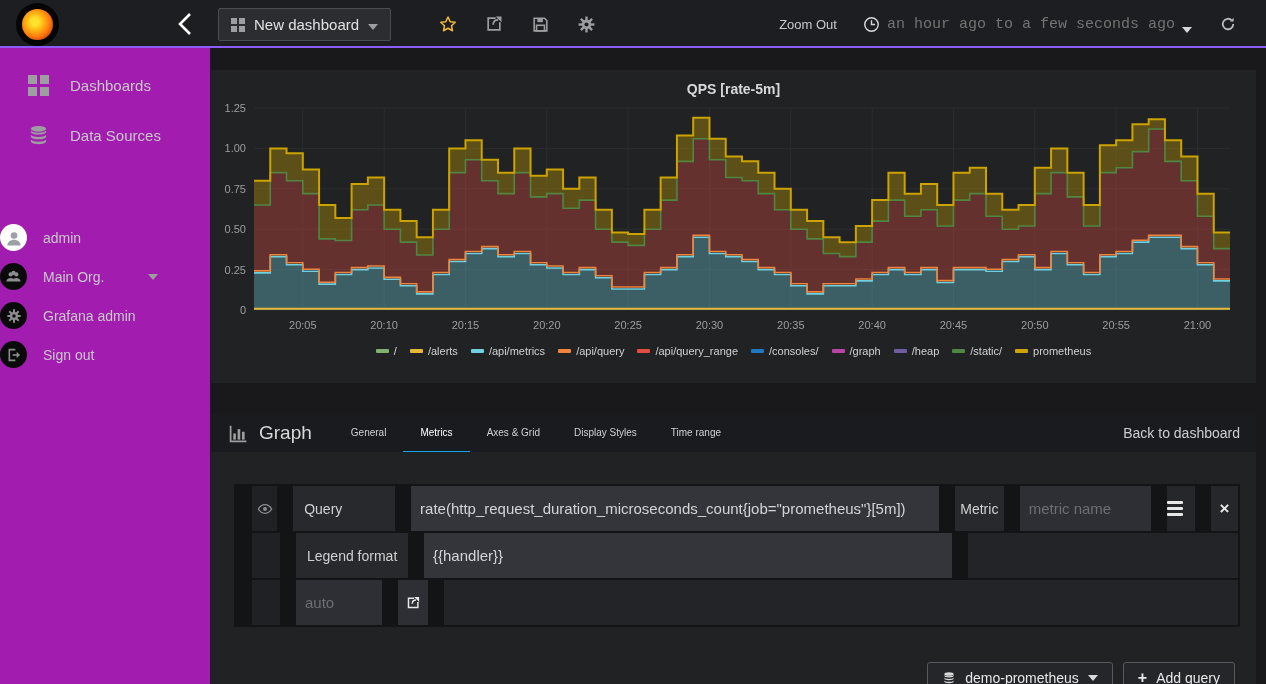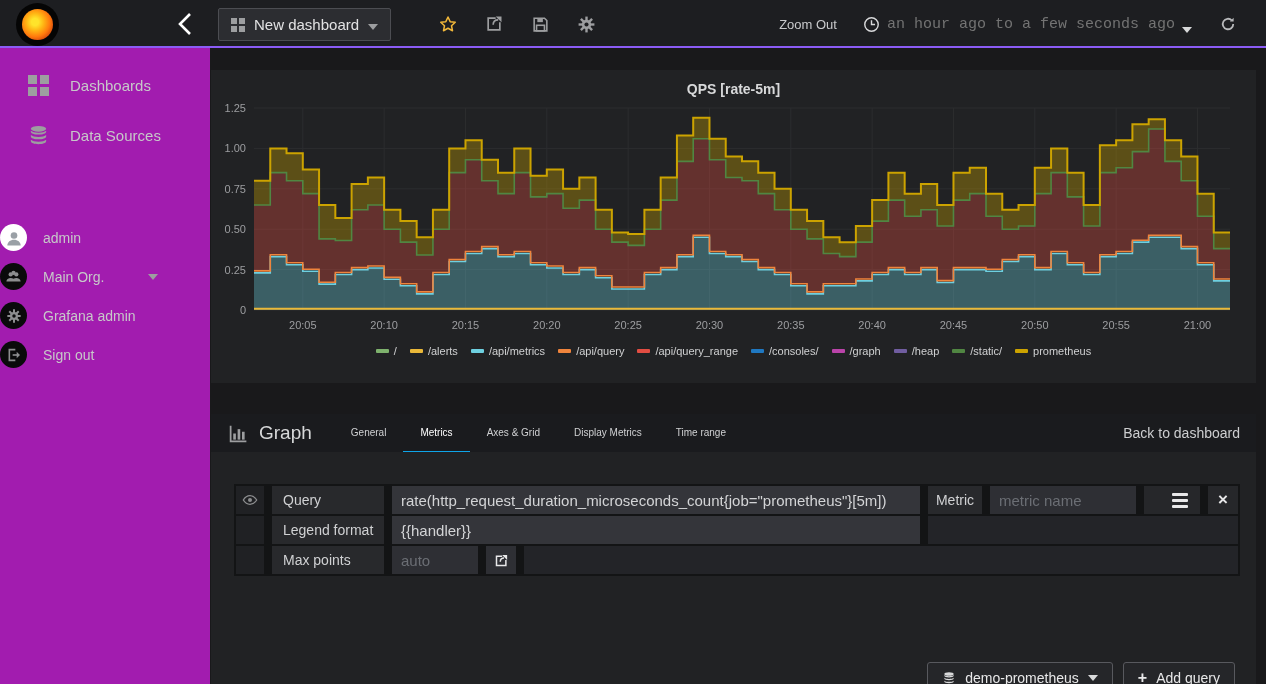--- a/index.html
+++ b/index.html
@@ -59,21 +59,21 @@
     font-size:19px; }
   .tabs { display:flex; margin-left:22px; }
   .tab { display:flex; align-items:center; padding:0 17px; color:#d0d1d3; font-size:10px;
     cursor:pointer; border-bottom:2px solid transparent; }
   .tab.active { color:#ffffff; border-bottom:1px solid #0ea5e9; }
   .back-link { margin-left:auto; display:flex; align-items:center; padding-right:16px;
     color:#cdced0; font-size:14px; cursor:pointer; }
   .editor-body { height:222px; background:#212224; position:relative; }
   .qtable { margin:32px 16px 0 23px; background:#131415; padding:2px; display:flex;
     flex-direction:column; gap:2px; }
-  .qrow { display:flex; gap:8px; height:28px; }
+  .qrow { display:flex; gap:16px; height:45px;margin-left:16px; }
   .cell { display:flex; align-items:center; }
   .c-eye { width:28px; background:#202124; justify-content:center; color:#8d8e90; cursor:pointer; }
   .c-label { width:112px; background:#28292c; color:#d0d1d3; font-size:14px; padding-left:11px; }
   .c-input { background:#34353a; flex:none; }
   .c-input input, .c-minput input { width:100%; height:100%; background:transparent; border:none; outline:none;
     color:#d3d4d6; font-size:15px; padding-left:9px; font-family:"Liberation Sans", sans-serif; }
   .c-input input::placeholder, .c-minput input::placeholder { color:#6b6e74; }
   .c-metric { width:54px; background:#28292c; color:#d0d1d3; font-size:14px; justify-content:center; }
   .c-minput { width:146px; background:#2e2f34; }
   .c-fill { flex:1; background:#26272a; justify-content:flex-end; padding-right:12px; gap:0; }
@@ -343,21 +343,21 @@
             <rect x="6" y="12" width="3" height="7" fill="#9d9ea0"></rect>
             <rect x="11" y="7" width="3" height="12" fill="#9d9ea0"></rect>
             <rect x="16" y="10" width="3" height="9" fill="#9d9ea0"></rect>
             </svg>
           <span>Graph</span>
         </div>
         <div class="tabs">
           <div class="tab">General</div>
           <div class="tab active">Metrics</div>
           <div class="tab">Axes &amp; Grid</div>
-          <div class="tab">Display Metrics</div>
+          <div class="tab">Display Styles</div>
           <div class="tab">Time range</div>
         </div>
         <div class="back-link">Back to dashboard</div>
       </div>
 
       <div class="editor-body">
         <div class="qtable">
 
           <div class="qrow">
             <div class="cell c-eye">
@@ -390,21 +390,20 @@
             <div class="cell c-eye"></div>
             <div class="cell c-label">Legend format</div>
             <div class="cell c-input" style="width:528px;">
               <input type="text" value="{{handler}}" style="">
             </div>
             <div class="cell c-filler"></div>
           </div>
 
           <div class="qrow">
             <div class="cell c-eye"></div>
-            <div class="cell c-label">Max points</div>
             <div class="cell c-minput" style="width:86px;">
               <input type="text" placeholder="auto" style="">
             </div>
             <div class="cell c-linkbtn">
               <svg viewBox="0 0 24 24" width="15" height="15">
                 <path d="M13 5H4v15h15v-9" fill="none" stroke="#e8e8e9" stroke-width="2.4"></path>
                 <path d="M10 14 C 10 9, 13 8, 16 8" fill="none" stroke="#e8e8e9" stroke-width="2.4"></path>
                 <path d="M13 3h8v8z" fill="#e8e8e9"></path>
                 </svg>
             </div>

